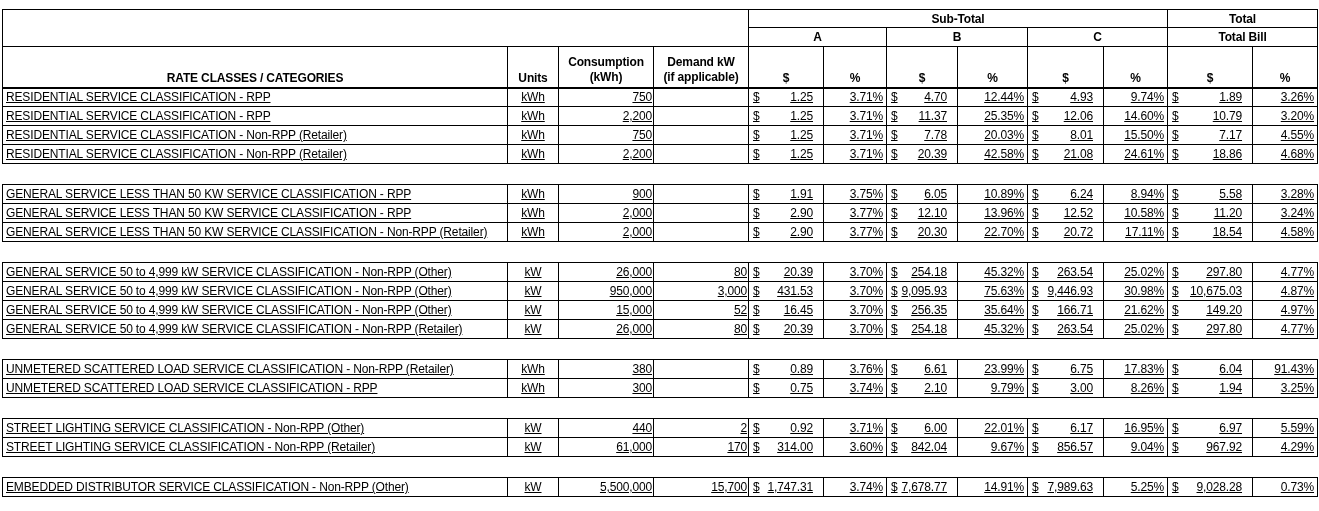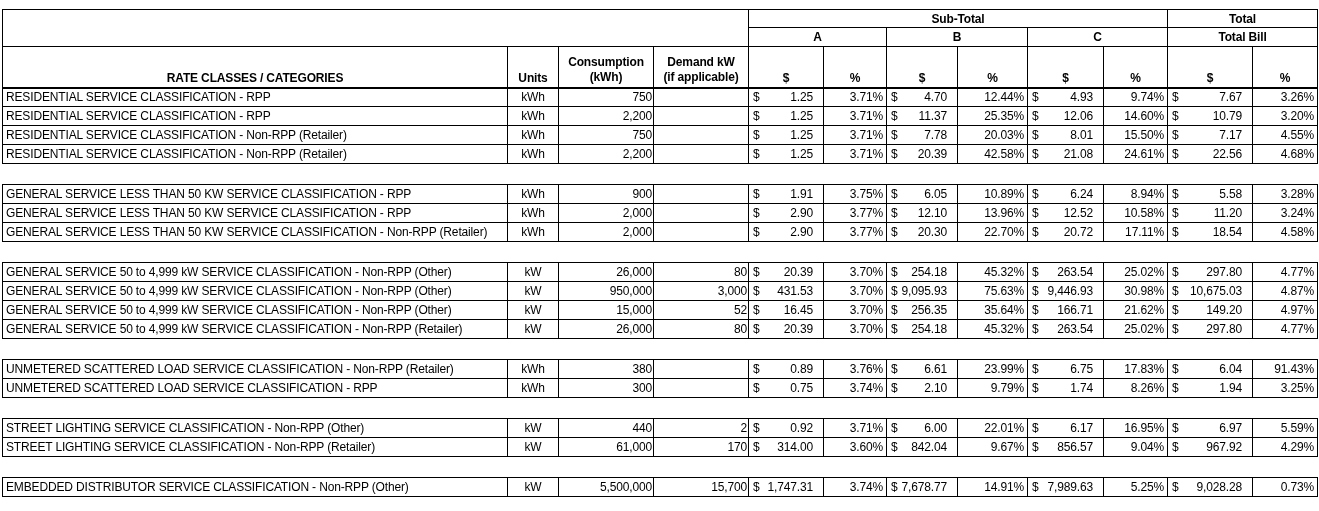--- a/index.html
+++ b/index.html
@@ -5,21 +5,21 @@
   html,body{margin:0;padding:0;background:#fff;}
   .page{width:1319px;height:511px;background:#fff;overflow:hidden;position:relative;
         font-family:"Liberation Sans",sans-serif;color:#000;}
   table.sheet{border-collapse:collapse;table-layout:fixed;margin:9px 0 0 2px;width:1315px;
               font-size:12px;letter-spacing:-0.15px;}
   td,th{box-sizing:border-box;overflow:hidden;white-space:nowrap;font-weight:normal;}
   .b{border:1px solid #000;}
   .hdr{font-weight:bold;text-align:center;vertical-align:middle;}
   .hdr-bottom{vertical-align:bottom;padding-bottom:2px;border-bottom:2px solid #000 !important;}
   tr.r1{height:18px;} tr.r2{height:19px;} tr.r3{height:41px;}
-  tr.data{height:19px;}
+  tr.data{height:19px;text-decoration:underline;}
   tr.gap{height:21px;} tr.gap td{border:none;}
   td.label{text-align:left;padding-left:3px;vertical-align:middle;}
   td.units{text-align:center;vertical-align:middle;}
   td.num{text-align:right;vertical-align:middle;}
   td.money{vertical-align:middle;padding:0;}
   td.money .inner{display:flex;justify-content:space-between;align-items:center;
                   padding-left:4px;padding-right:10px;}
   td.pct{text-align:right;padding-right:3px;vertical-align:middle;}
   .two-line{line-height:1.25;}
 </style>
@@ -102,21 +102,21 @@
           <td class="b money">
             <div class="inner">
               <span>$</span>
               <span>4.93</span>
             </div>
           </td>
           <td class="b pct">9.74%</td>
           <td class="b money">
             <div class="inner">
               <span>$</span>
-              <span>7.67</span>
+              <span>1.89</span>
             </div>
           </td>
           <td class="b pct">3.26%</td>
         </tr>
         <tr class="data">
           <td class="b label">RESIDENTIAL SERVICE CLASSIFICATION - RPP</td>
           <td class="b units">kWh</td>
           <td class="b num">2,200</td>
           <td class="b num"></td>
           <td class="b money">
@@ -204,21 +204,21 @@
           <td class="b money">
             <div class="inner">
               <span>$</span>
               <span>21.08</span>
             </div>
           </td>
           <td class="b pct">24.61%</td>
           <td class="b money">
             <div class="inner">
               <span>$</span>
-              <span>22.56</span>
+              <span>18.86</span>
             </div>
           </td>
           <td class="b pct">4.68%</td>
         </tr>
         <tr class="gap">
           <td colspan="12"></td>
         </tr>
         <tr class="data">
           <td class="b label">GENERAL SERVICE LESS THAN 50 KW SERVICE CLASSIFICATION - RPP</td>
           <td class="b units">kWh</td>
@@ -512,21 +512,21 @@
           <td class="b money">
             <div class="inner">
               <span>$</span>
               <span>2.10</span>
             </div>
           </td>
           <td class="b pct">9.79%</td>
           <td class="b money">
             <div class="inner">
               <span>$</span>
-              <span>1.74</span>
+              <span>3.00</span>
             </div>
           </td>
           <td class="b pct">8.26%</td>
           <td class="b money">
             <div class="inner">
               <span>$</span>
               <span>1.94</span>
             </div>
           </td>
           <td class="b pct">3.25%</td>

